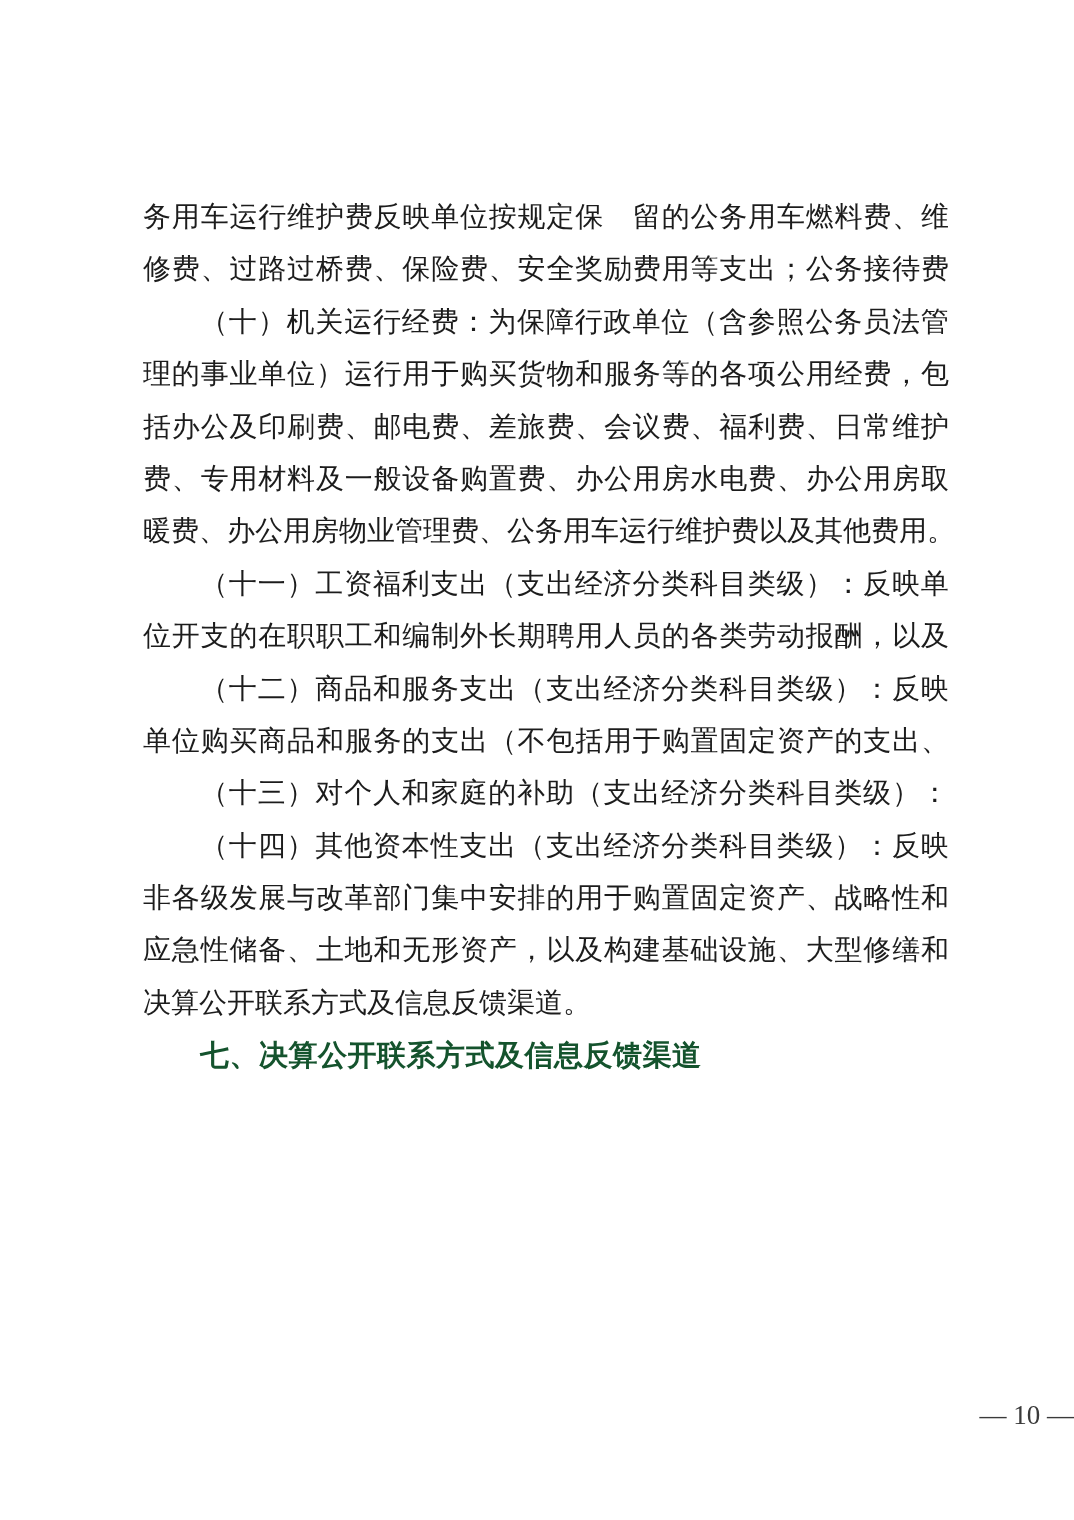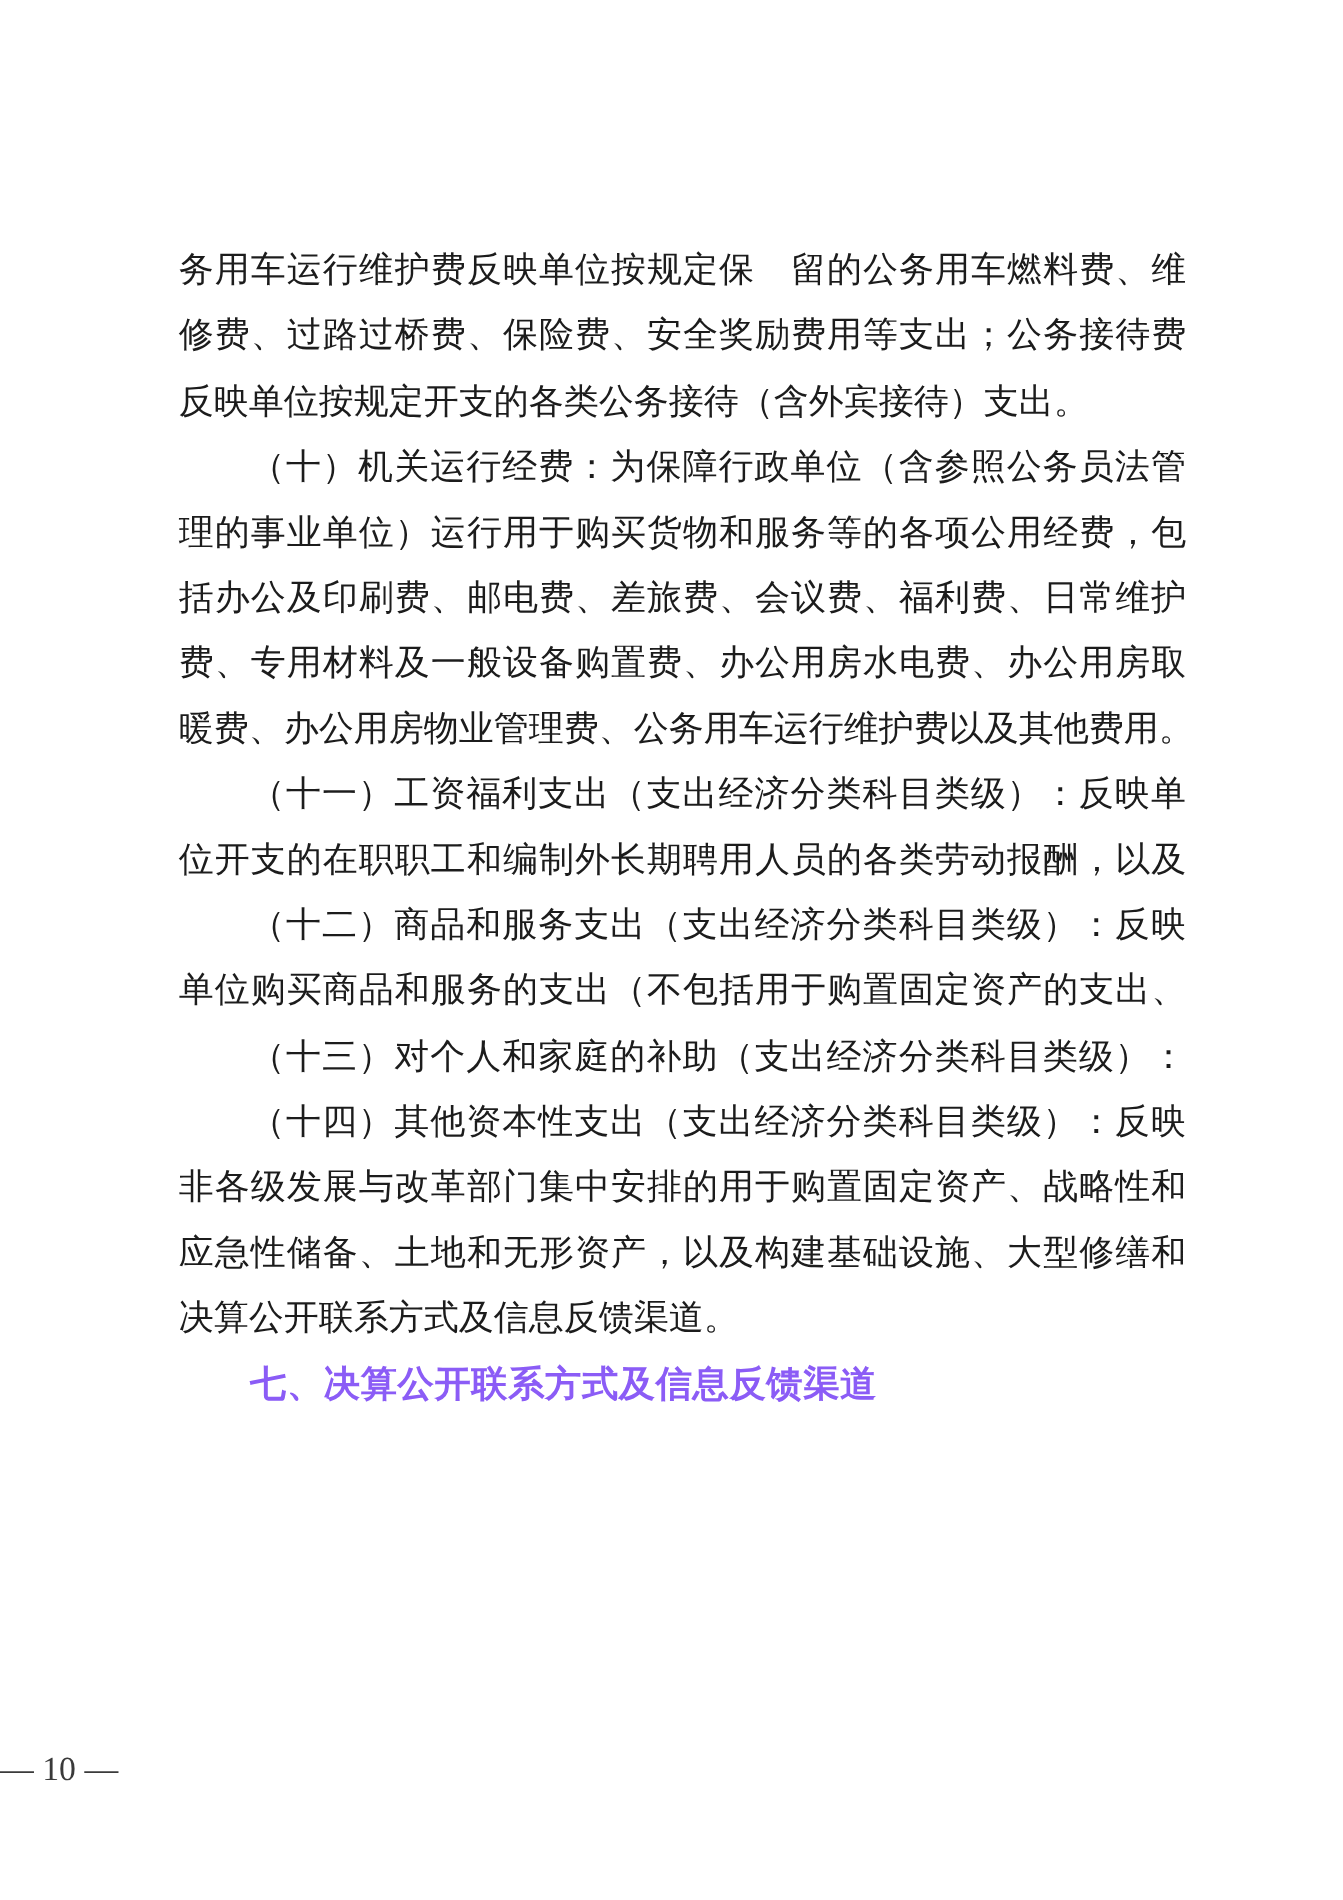--- a/index.html
+++ b/index.html
@@ -48,30 +48,30 @@
   .line.indent {
     padding-left: 57px;
   }
   .section-heading {
     height: 52.4px;
     line-height: 52.4px;
     padding-left: 57px;
     font-family: "Liberation Sans", "DejaVu Sans", sans-serif;
     font-weight: 700;
     font-size: 29px;
-    color: #8b5cf6;
+    color: #14532d;
     letter-spacing: 0.5px;
     white-space: nowrap;
   }
   .page-footer {
     position: absolute;
     top: 1398px;
     left: 0;
     width: 100%;
-    text-align: left;
+    text-align: right;
     font-family: "Liberation Serif", "DejaVu Serif", serif;
     font-size: 27px;
     line-height: 34px;
     color: #3a3a3a;
   }
 </style>
 </head>
 <body>
 
 <div class="page">
@@ -131,21 +131,20 @@
         <span>等</span>
         <span>支</span>
         <span>出</span>
         <span>；</span>
         <span>公</span>
         <span>务</span>
         <span>接</span>
         <span>待</span>
         <span>费</span>
       </div>
-    <div class="line end">反映单位按规定开支的各类公务接待（含外宾接待）支出。</div>
 
     <div class="line fill indent">
         <span>（</span>
         <span>十</span>
         <span>）</span>
         <span>机</span>
         <span>关</span>
         <span>运</span>
         <span>行</span>
         <span>经</span>

